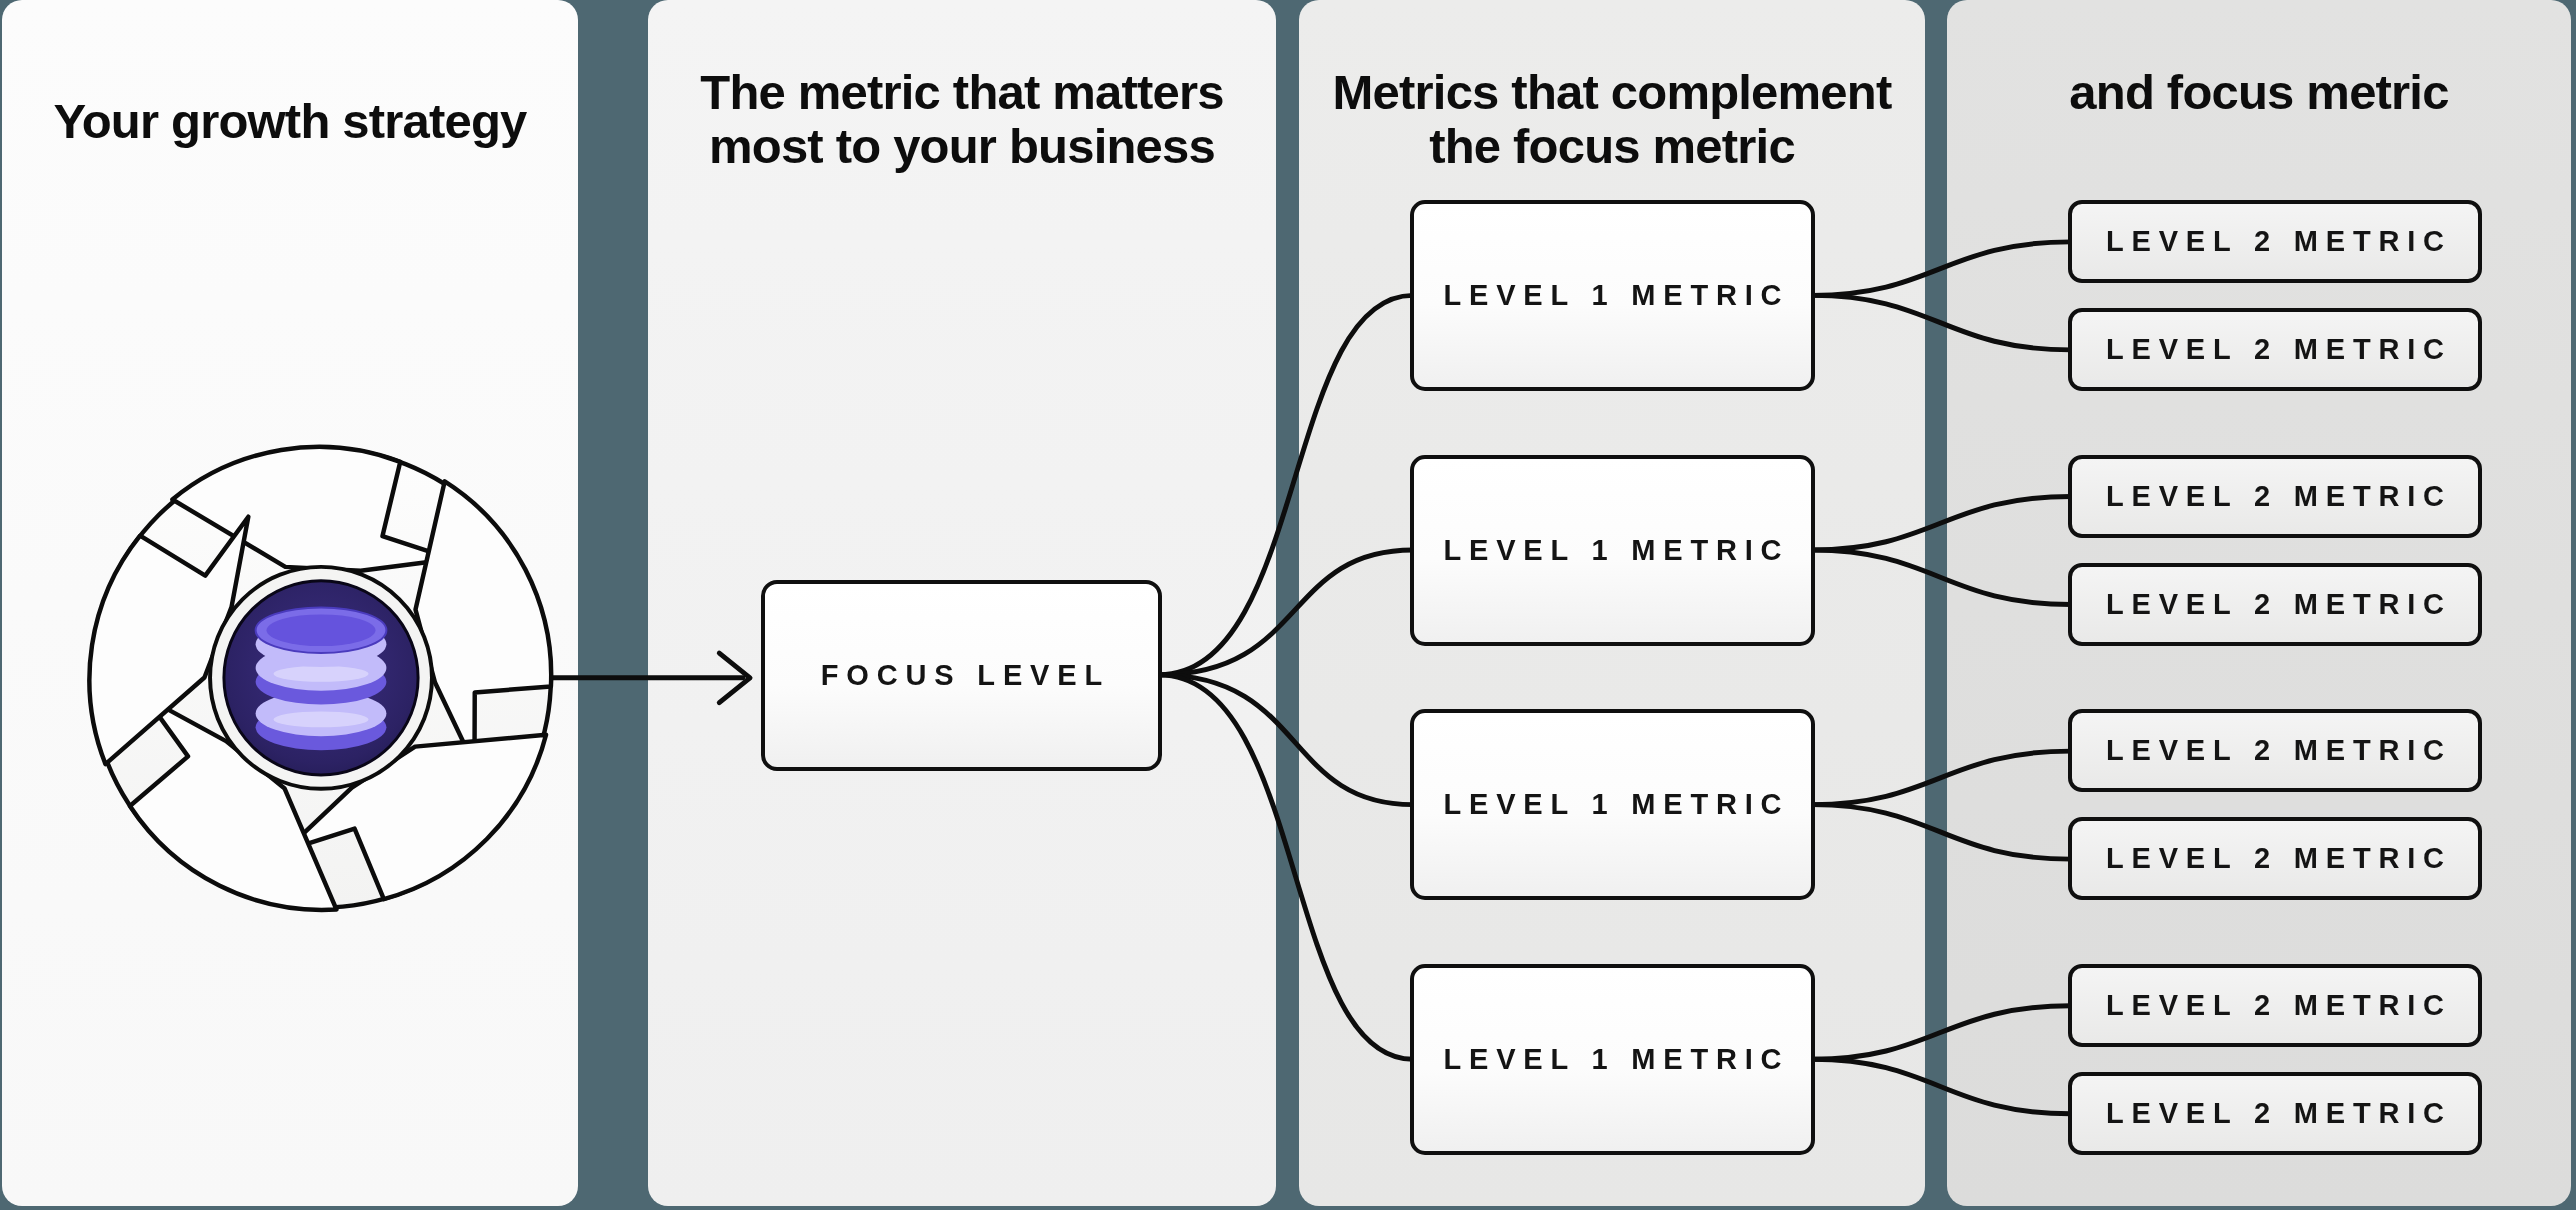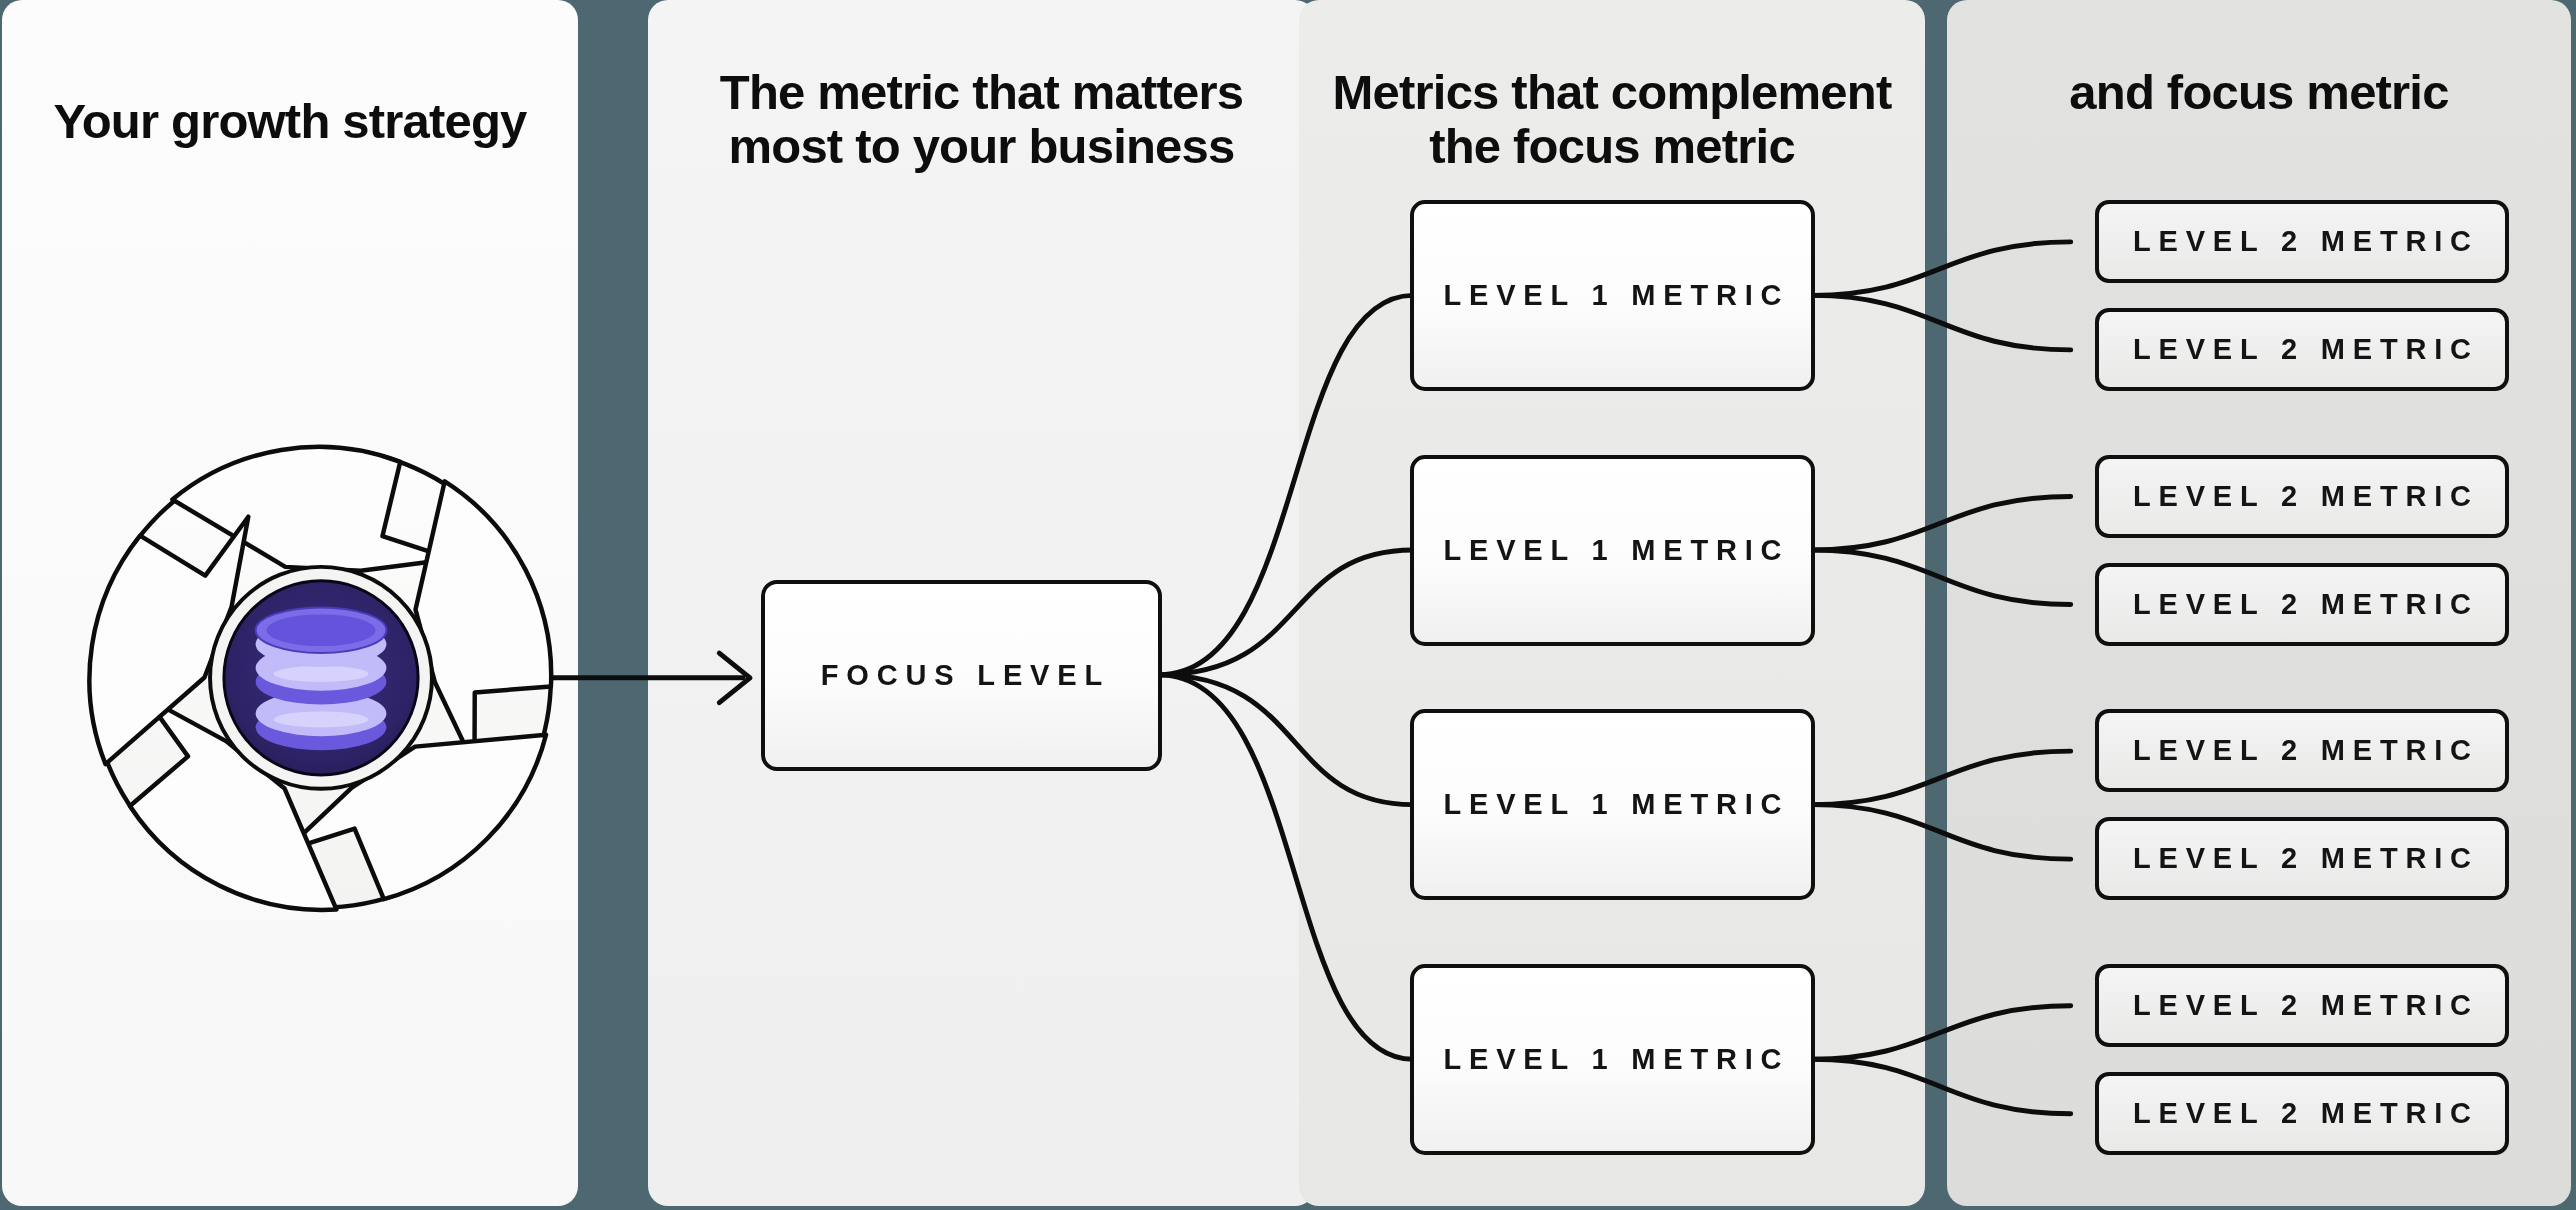--- a/index.html
+++ b/index.html
@@ -7,21 +7,21 @@
     width:2576px;height:1211px;
     position:relative;overflow:hidden;
     background:#4e6872;
     font-family:"Liberation Sans", sans-serif;
     color:#0d0d0d;
   }
   .panel{
     position:absolute;top:0;height:1206px;border-radius:20px;
   }
   .panel.p1{left:2px;width:576px;background:linear-gradient(180deg,#fcfcfc,#f8f8f8);}
-  .panel.p2{left:648px;width:628px;background:linear-gradient(180deg,#f4f4f4,#efefef);padding-left:39px;}
+  .panel.p2{left:648px;width:628px;background:linear-gradient(180deg,#f4f4f4,#efefef);}
   .panel.p3{left:1299px;width:626px;background:linear-gradient(180deg,#ececeb,#e7e7e6);}
   .panel.p4{left:1947px;width:624px;background:linear-gradient(180deg,#e2e2e1,#dcdcdb);}
   .heading{
     position:absolute;left:0;width:100%;top:65px;
     text-align:center;font-size:49px;line-height:54px;
     font-weight:700;letter-spacing:-0.8px;color:#0d0d0d;
   }
   .heading.single{top:94px;}
   .heading span{display:block;}
   svg.wires{position:absolute;left:0;top:0;pointer-events:none;}
@@ -32,21 +32,20 @@
     color:#141414;white-space:nowrap;
   }
   .node.big{
     width:401px;height:191px;border-radius:16px;
     background:linear-gradient(180deg,#ffffff 0%,#fcfcfc 55%,#f0f0f0 100%);
   }
   .node.l1{left:1410px;width:405px;border-radius:15px;}
   .node.small{
     left:2068px;width:414px;height:83px;border-radius:14px;
     background:linear-gradient(180deg,#f4f4f4 0%,#e9e9e8 100%);
-    margin-left:27px;
   }
 </style>
 </head>
 <body>
 
 <div class="panel p1">
   <div class="heading single">
     <span>Your growth strategy</span>
   </div>
 </div>

